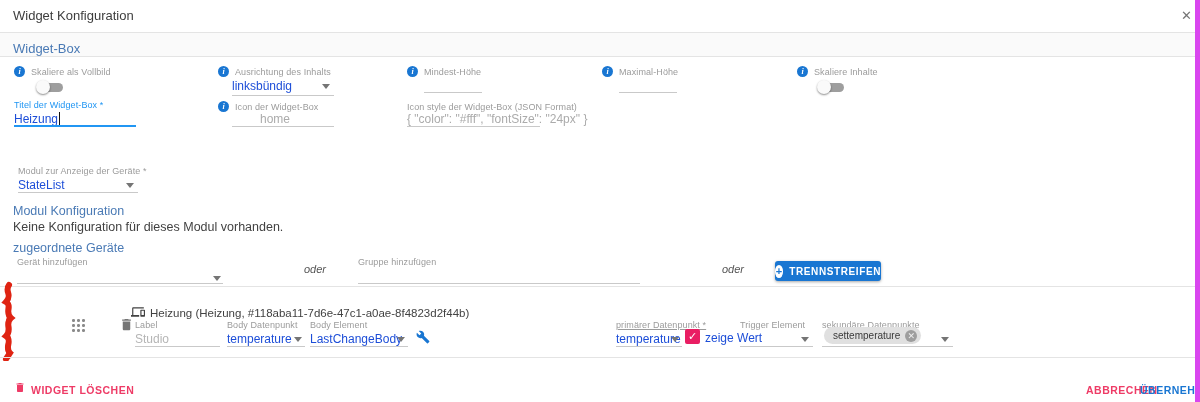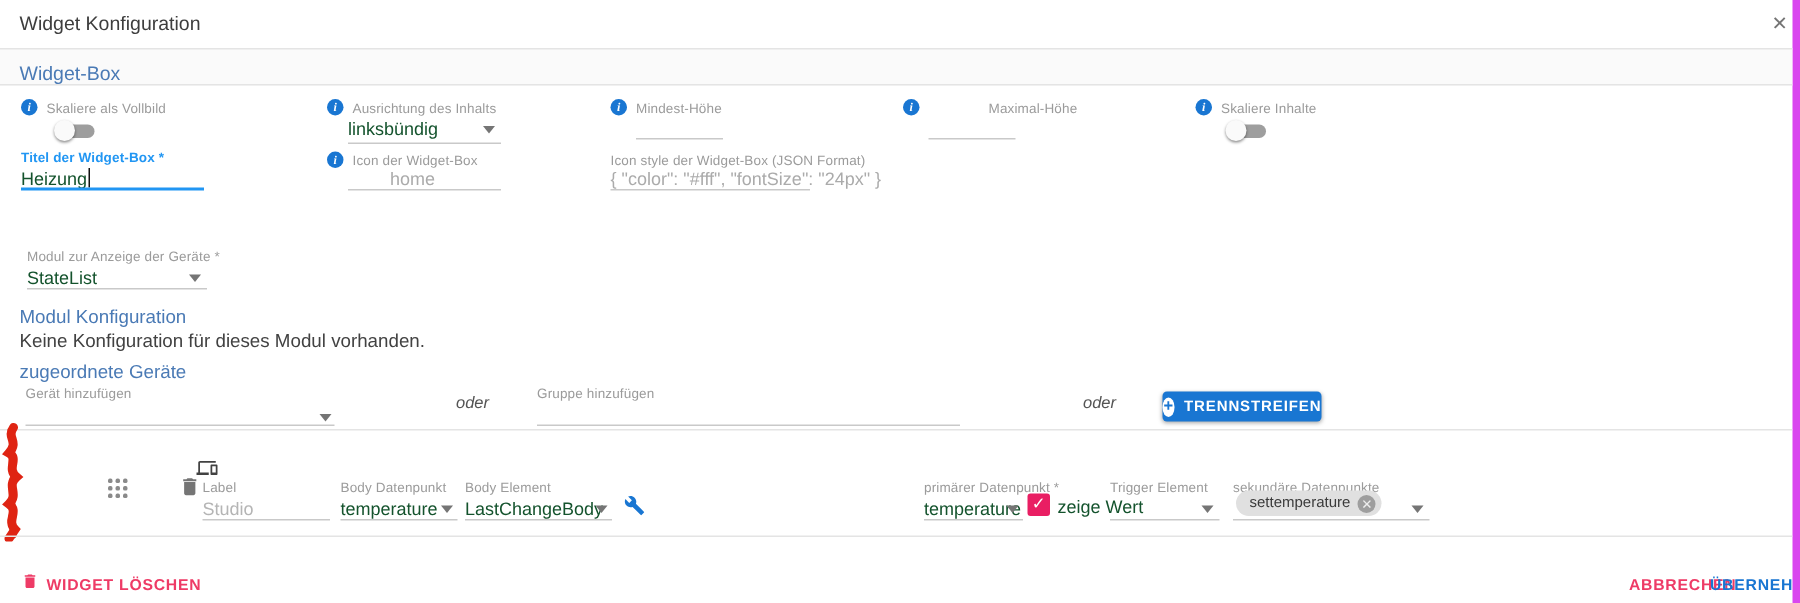--- a/index.html
+++ b/index.html
@@ -2,22 +2,22 @@
 <html><head>
 <meta charset="utf-8">
 <style>
   * { margin:0; padding:0; box-sizing:border-box; }
   html,body { background:#fff; }
   body { font-family:"Liberation Sans","DejaVu Sans",sans-serif; }
   .dialog { position:relative; width:1200px; height:402px; background:#fff;
             border-right:5px solid #d946ef; overflow:hidden; }
   .abs { position:absolute; }
   .lbl { position:absolute; font-size:9px; color:#9b9b9b; white-space:nowrap; letter-spacing:.1px; }
-  .lbl.focus { color:#2196f3;font-weight:bold; }
-  .val { position:absolute; font-size:12px; color:#14532d; white-space:nowrap; }
+  .lbl.focus { color:#2196f3; }
+  .val { position:absolute; font-size:12px; color:#1d4ed8; white-space:nowrap; }
   .val.ph { color:#ababab; }
   .val.dim { color:#b5b5b5; }
   .ul { position:absolute; height:1px; background:#c9c9c9; }
   .ul.focus { height:2px; background:#2196f3; }
   .arrow { position:absolute; width:0; height:0; border-left:4px solid transparent;
            border-right:4px solid transparent; border-top:5px solid #757575; }
   .info { position:absolute; width:11px; height:11px; border-radius:50%; background:#1976d2;
           color:#fff; font-size:8px; line-height:11px; text-align:center; font-weight:bold;
           font-family:"Liberation Serif",serif; font-style:italic; }
   .hr { position:absolute; left:0; right:0; height:1px; background:#e4e4e4; }
@@ -82,21 +82,21 @@
   <div class="lbl" style="left:235px; top:67px;">Ausrichtung des Inhalts</div>
   <div class="val" style="left:232px; top:79px;">linksbündig</div>
   <div class="arrow" style="left:322px; top:84px;"></div>
   <div class="ul" style="left:232px; top:95px; width:102px;"></div>
 
   <div class="info" style="left:407px; top:66px;">i</div>
   <div class="lbl" style="left:424px; top:67px;">Mindest-Höhe</div>
   <div class="ul" style="left:424px; top:92px; width:58px;"></div>
 
   <div class="info" style="left:602px; top:66px;">i</div>
-  <div class="lbl" style="left:619px; top:67px;margin-left:40px;">Maximal-Höhe</div>
+  <div class="lbl" style="left:619px; top:67px;">Maximal-Höhe</div>
   <div class="ul" style="left:619px; top:92px; width:58px;"></div>
 
   <div class="info" style="left:797px; top:66px;">i</div>
   <div class="lbl" style="left:814px; top:67px;">Skaliere Inhalte</div>
   <div class="toggle" style="left:817px; top:80px;">
     <span class="track"></span>
     <span class="thumb"></span>
   </div>
 
   <div class="lbl focus" style="left:14px; top:100px;">Titel der Widget-Box *</div>
@@ -158,40 +158,41 @@
       <span></span>
   </div>
 
   <svg class="abs" style="left:119px; top:317px;" width="15" height="15" viewBox="0 0 24 24">
     <path fill="#757575" d="M6 19c0 1.1.9 2 2 2h8c1.1 0 2-.9 2-2V7H6v12zM19 4h-3.5l-1-1h-5l-1 1H5v2h14V4z"></path>
   </svg>
 
   <svg class="abs" style="left:130px; top:305px;" width="16" height="14" viewBox="0 0 24 24">
     <path fill="#424242" d="M4 6h18V4H4c-1.1 0-2 .9-2 2v11H0v3h14v-3H4V6zm19 2h-6c-.55 0-1 .45-1 1v10c0 .55.45 1 1 1h6c.55 0 1-.45 1-1V9c0-.55-.45-1-1-1zm-1 9h-4v-7h4v7z"></path>
   </svg>
+  <div class="devtitle" style="left:150px; top:307px;">Heizung (Heizung, #118aba11-7d6e-47c1-a0ae-8f4823d2f44b)</div>
 
   <div class="lbl" style="left:135px; top:320px;">Label</div>
   <div class="val dim" style="left:135px; top:332px;">Studio</div>
   <div class="ul" style="left:135px; top:346px; width:85px;"></div>
 
   <div class="lbl" style="left:227px; top:320px;">Body Datenpunkt</div>
   <div class="val" style="left:227px; top:332px;">temperature</div>
   <div class="arrow" style="left:294px; top:337px;"></div>
   <div class="ul" style="left:227px; top:346px; width:78px;"></div>
 
   <div class="lbl" style="left:310px; top:320px;">Body Element</div>
   <div class="val" style="left:310px; top:332px;">LastChangeBody</div>
   <div class="arrow" style="left:397px; top:337px;"></div>
   <div class="ul" style="left:310px; top:346px; width:98px;"></div>
 
   <svg class="abs" style="left:416px; top:330px;" width="14" height="14" viewBox="0 0 24 24">
     <path fill="#1976d2" d="M22.7 19l-9.1-9.1c.9-2.3.4-5-1.5-6.9-2-2-5-2.4-7.4-1.3L9 6 6 9 1.6 4.7C.4 7.1.9 10.1 2.9 12.1c1.9 1.9 4.6 2.4 6.9 1.5l9.1 9.1c.4.4 1 .4 1.4 0l2.3-2.3c.5-.4.5-1.1.1-1.4z"></path>
   </svg>
 
-  <div class="lbl" style="left:616px; top:320px;">primärer Datenpunkt *</div>
+  <div class="lbl" style="left:616px; top:320px;text-decoration:underline;">primärer Datenpunkt *</div>
   <div class="val" style="left:616px; top:332px;">temperature</div>
   <div class="arrow" style="left:671px; top:337px;"></div>
   <div class="ul" style="left:616px; top:346px; width:66px;"></div>
 
   <div class="cb" style="left:685px; top:329px;">✓</div>
   <div class="val" style="left:705px; top:331px;">zeige Wert</div>
 
   <div class="lbl" style="left:740px; top:320px;">Trigger Element</div>
   <div class="arrow" style="left:801px; top:337px;"></div>
   <div class="ul" style="left:740px; top:346px; width:73px;"></div>

